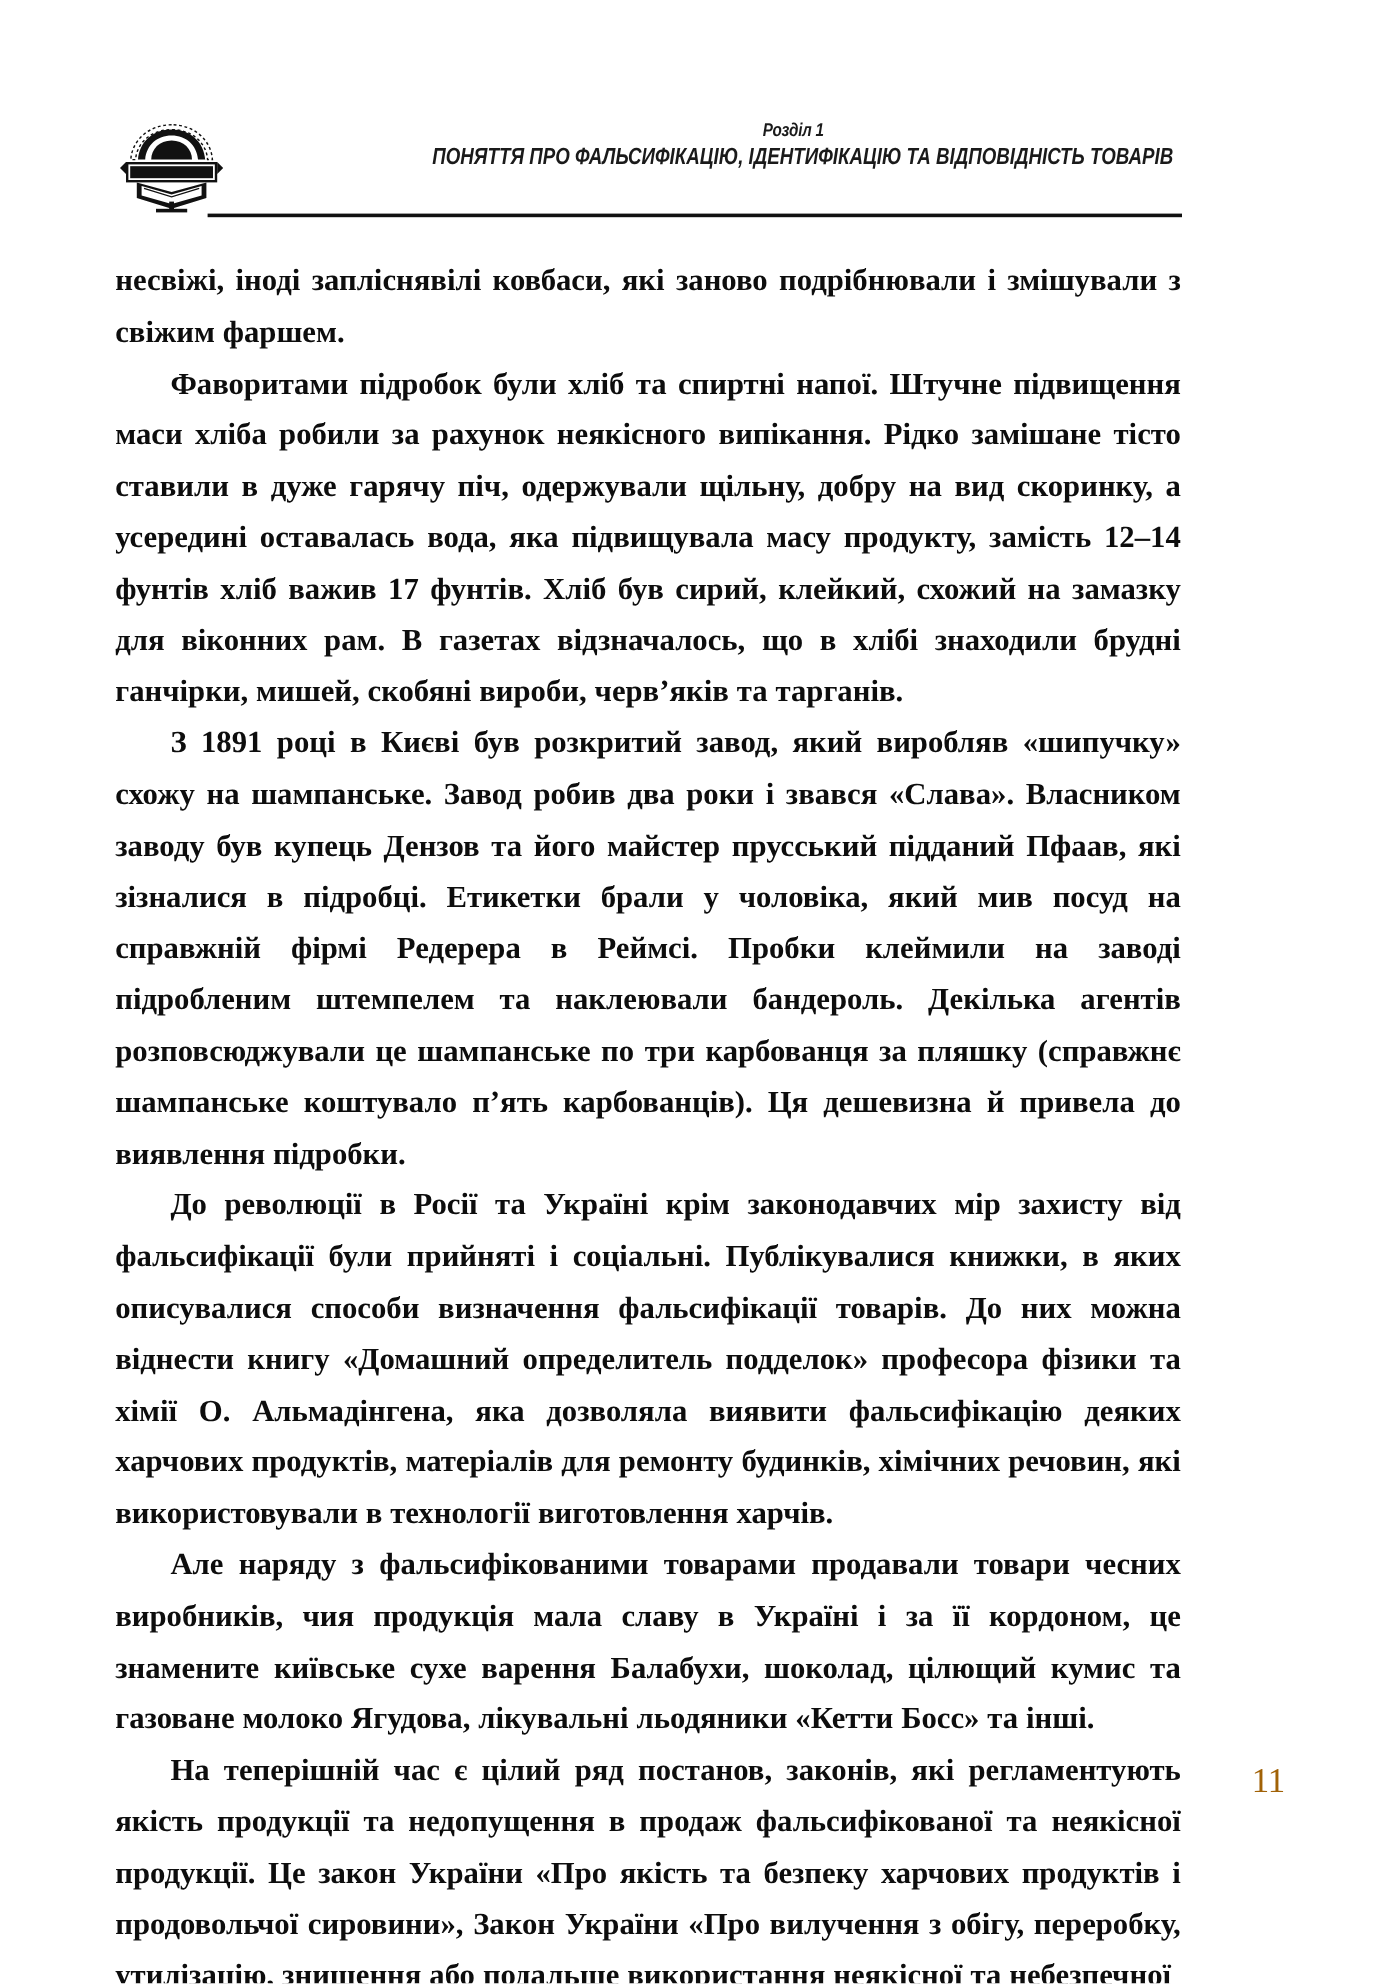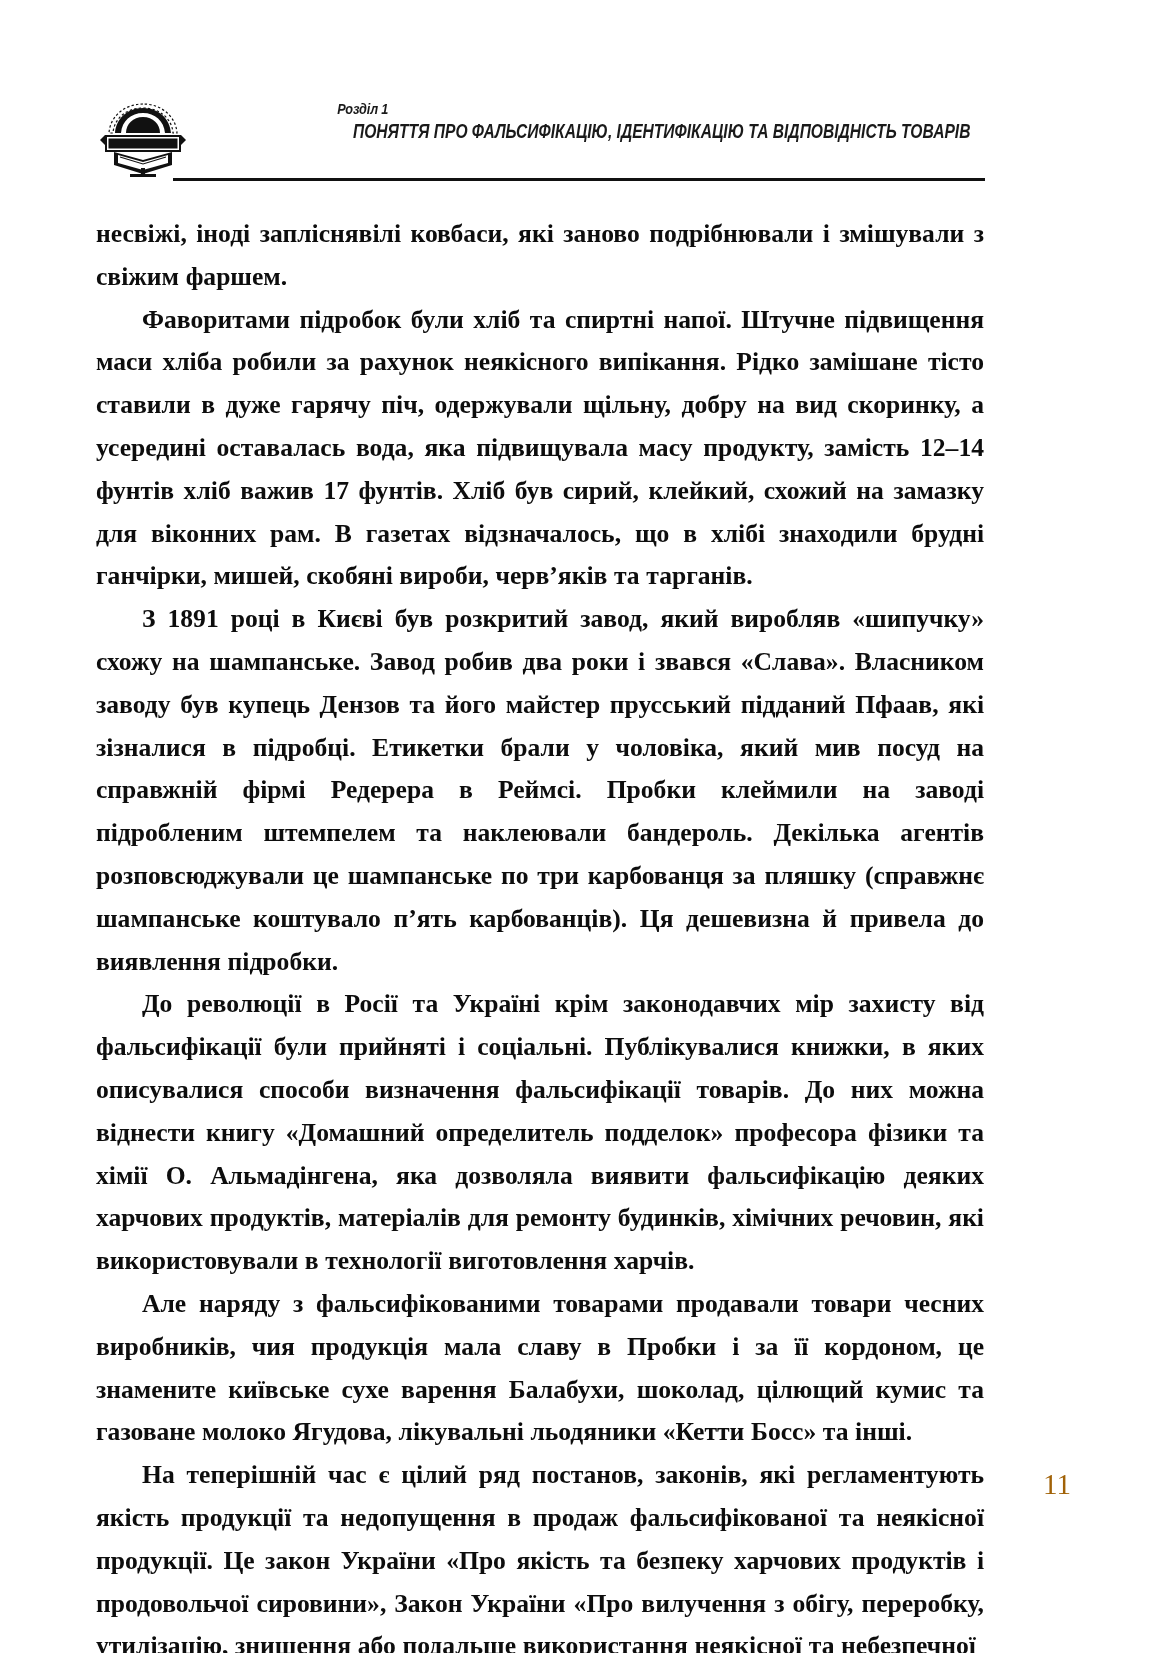--- a/index.html
+++ b/index.html
@@ -36,21 +36,21 @@
     width: 86px;
     height: 76px;
   }
   .logo svg { display: block; }
 
   .header-text {
     position: absolute;
     left: 100px;
     top: 0;
     right: 0;
-    text-align: left;
+    text-align: center;
   }
   .chapter-label {
     font-family: "Liberation Sans", "DejaVu Sans", sans-serif;
     font-style: italic;
     font-weight: bold;
     font-size: 15.5px;
     letter-spacing: -0.2px;
     color: #1a1a1a;
     line-height: 1.1;
     margin: 0 0 4px 0;
@@ -150,19 +150,19 @@
     </div>
 
     <div class="header-rule"></div>
   </div>
 
   <div class="content">
     <p class="no-indent">несвіжі, іноді запліснявілі ковбаси, які заново подрібнювали і змішували з свіжим фаршем.</p>
     <p>Фаворитами підробок були хліб та спиртні напої. Штучне підвищення маси хліба робили за рахунок неякісного випікання. Рідко замішане тісто ставили в дуже гарячу піч, одержували щільну, добру на вид скоринку, а усередині оставалась вода, яка підвищувала масу продукту, замість 12–14 фунтів хліб важив 17 фунтів. Хліб був сирий, клейкий, схожий на замазку для віконних рам. В газетах відзначалось, що в хлібі знаходили брудні ганчірки, мишей, скобяні вироби, черв’яків та тарганів.</p>
     <p>З 1891 році в Києві був розкритий завод, який виробляв «шипучку» схожу на шампанське. Завод робив два роки і звався «Слава». Власником заводу був купець Дензов та його майстер прусський підданий Пфаав, які зізналися в підробці. Етикетки брали у чоловіка, який мив посуд на справжній фірмі Редерера в Реймсі. Пробки клеймили на заводі підробленим штемпелем та наклеювали бандероль. Декілька агентів розповсюджували це шампанське по три карбованця за пляшку (справжнє шампанське коштувало п’ять карбованців). Ця дешевизна й привела до виявлення підробки.</p>
     <p>До революції в Росії та Україні крім законодавчих мір захисту від фальсифікації були прийняті і соціальні. Публікувалися книжки, в яких описувалися способи визначення фальсифікації товарів. До них можна віднести книгу «Домашний определитель подделок» професора фізики та хімії О. Альмадінгена, яка дозволяла виявити фальсифікацію деяких харчових продуктів, матеріалів для ремонту будинків, хімічних речовин, які використовували в технології виготовлення харчів.</p>
-    <p>Але наряду з фальсифікованими товарами продавали товари чесних виробників, чия продукція мала славу в Пробки і за її кордоном, це знамените київське сухе варення Балабухи, шоколад, цілющий кумис та газоване молоко Ягудова, лікувальні льодяники «Кетти Босс» та інші.</p>
+    <p>Але наряду з фальсифікованими товарами продавали товари чесних виробників, чия продукція мала славу в Україні і за її кордоном, це знамените київське сухе варення Балабухи, шоколад, цілющий кумис та газоване молоко Ягудова, лікувальні льодяники «Кетти Босс» та інші.</p>
     <p>На теперішній час є цілий ряд постанов, законів, які регламентують якість продукції та недопущення в продаж фальсифікованої та неякісної продукції. Це закон України «Про якість та безпеку харчових продуктів і продовольчої сировини», Закон України «Про вилучення з обігу, переробку, утилізацію, знищення або подальше використання неякісної та небезпечної</p>
   </div>
 
   <div class="page-number">11</div>
 
 </div>
 
 </body></html>

